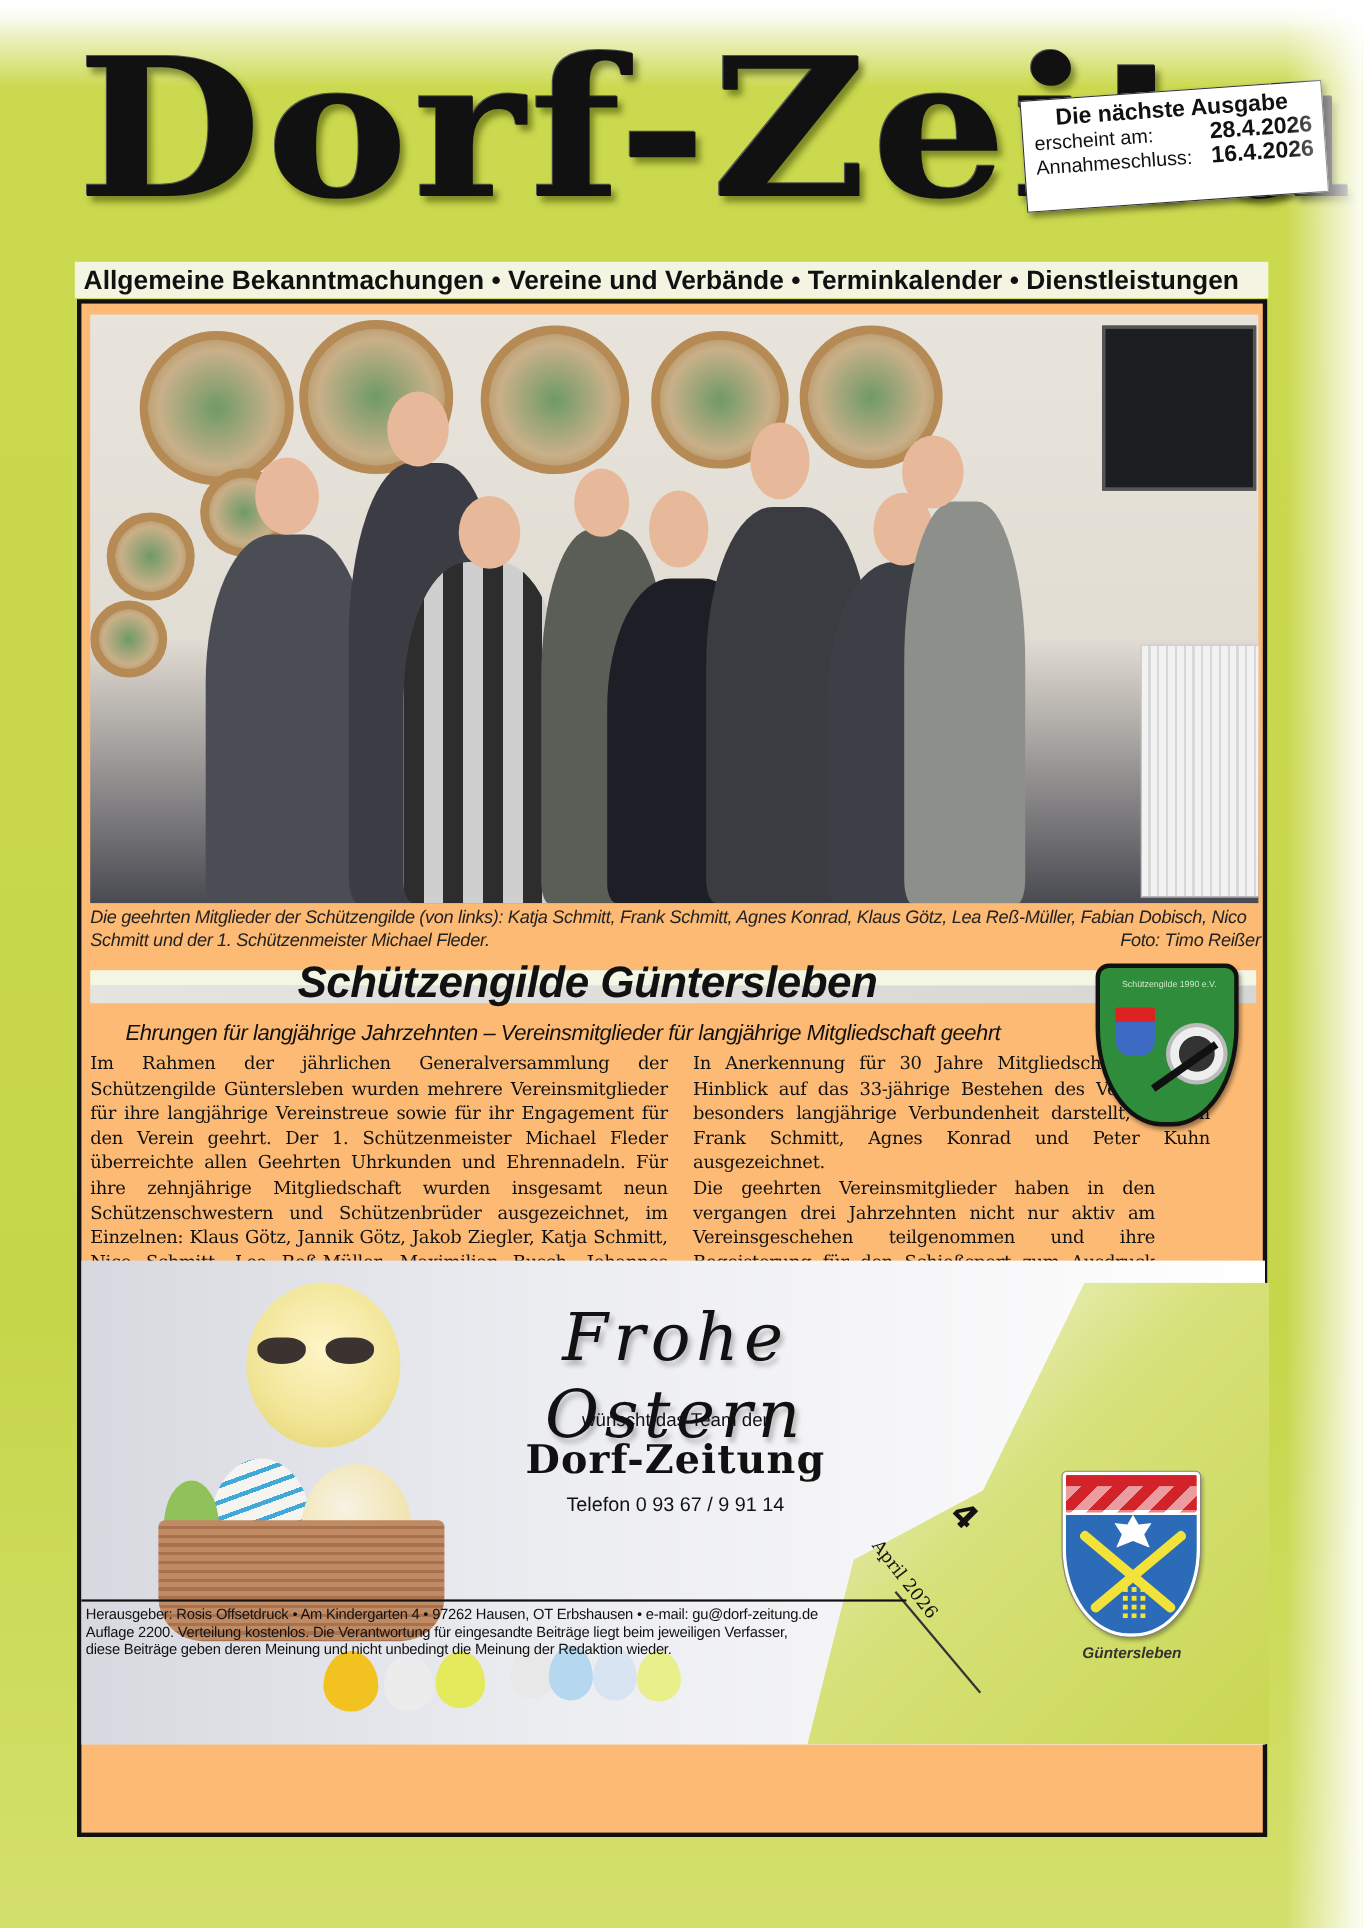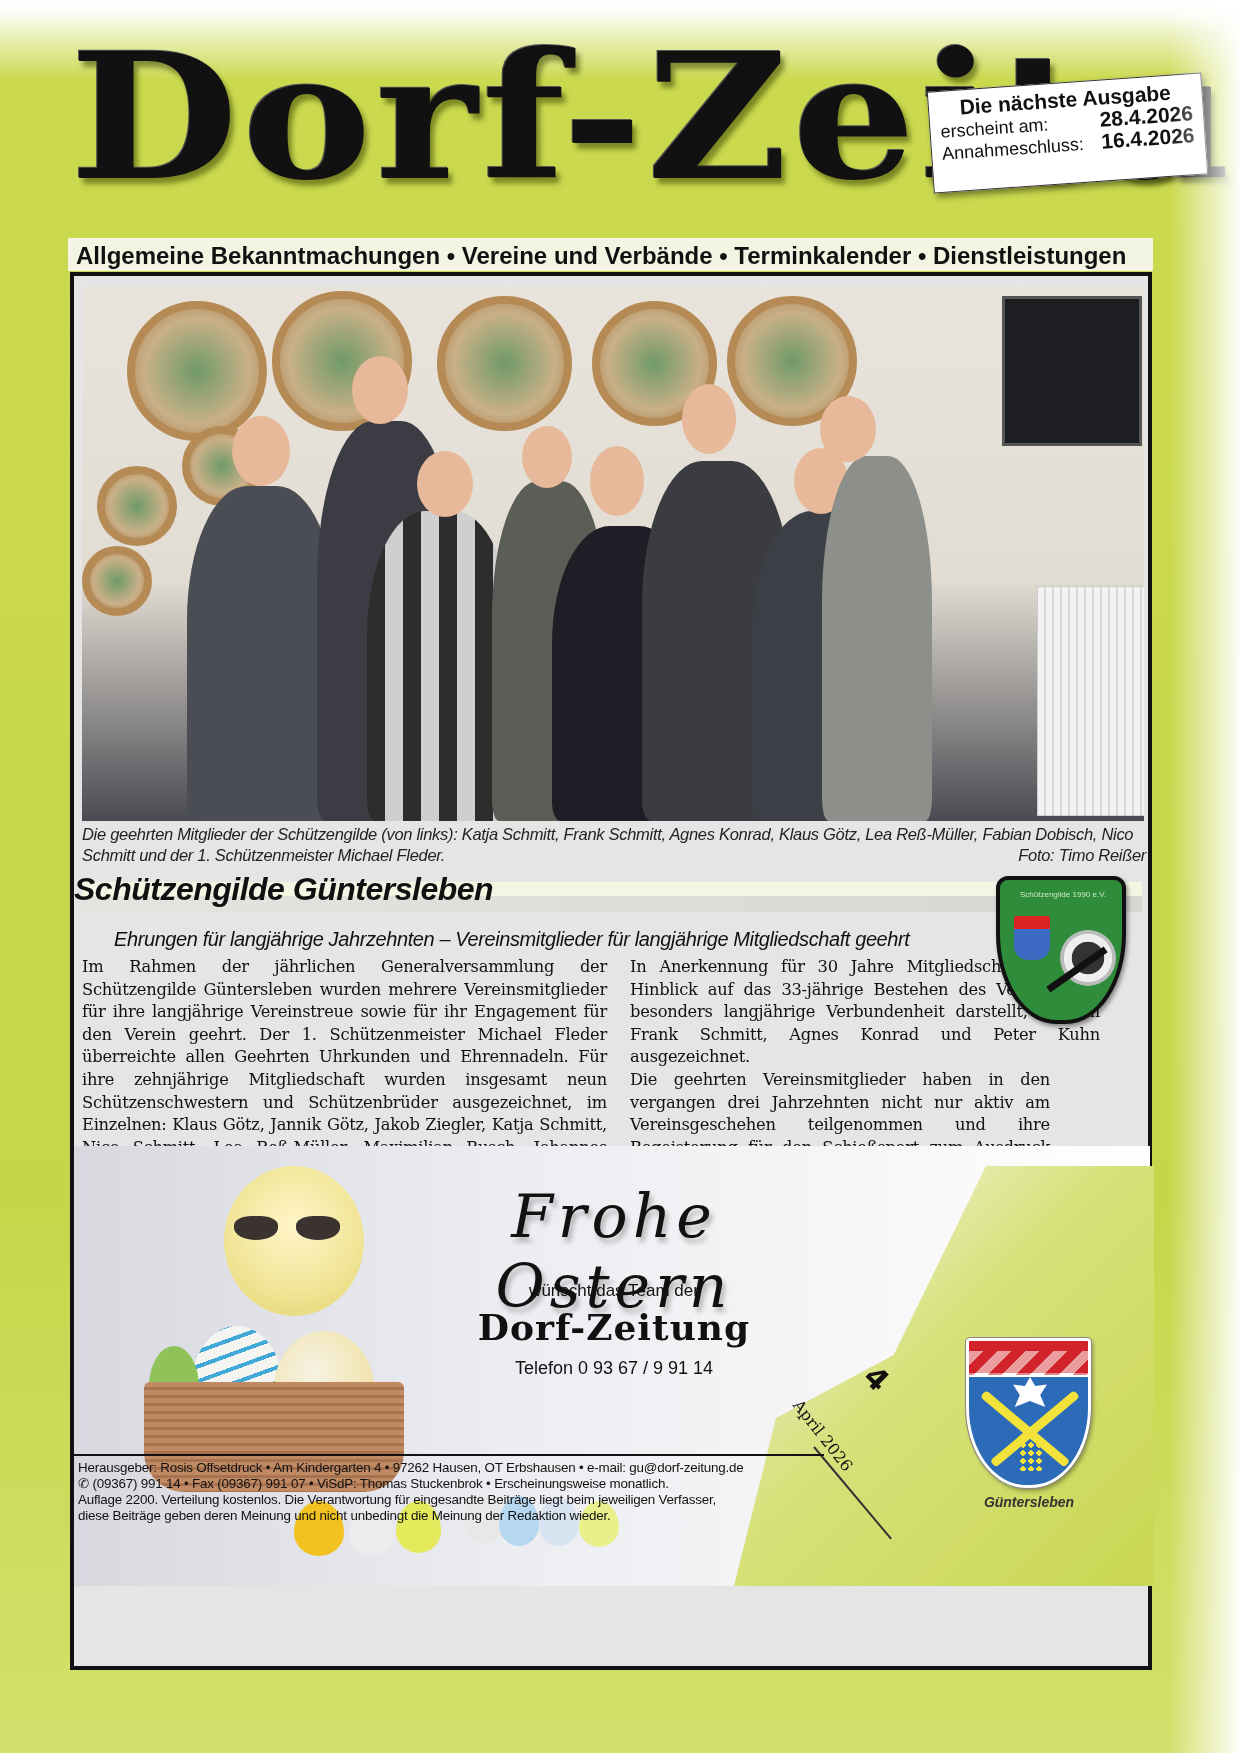--- a/index.html
+++ b/index.html
@@ -49,21 +49,21 @@
     position: absolute; left: 68px; top: 238px; width: 1085px; height: 33px;
     background: #f3f5e2;
     font-family: "Liberation Sans", sans-serif; font-weight: bold;
     font-size: 24px; color: #111;
     padding: 4px 8px; white-space: nowrap;
   }
 
   
   .frame {
     position: absolute; left: 70px; top: 272px; width: 1082px; height: 1398px;
-    border: 4px solid #111; background: #e5e5e5;
+    border: 4px solid #111; background: #fdba74;
   }
   .photo {
     position: absolute; left: 8px; top: 10px; width: 1062px; height: 535px;
     background: linear-gradient(to bottom, #e8e4dc 0%, #e2ddd3 55%, #4a4a52 100%);
     overflow: hidden;
   }
   .plate { position: absolute; border-radius: 50%; border: 8px solid #b58a55;
            background: radial-gradient(circle, #6f9a67 0%, #c9b089 60%, #a6773d 100%); }
   .tv { position: absolute; left: 920px; top: 10px; width: 140px; height: 150px; background: #1c1e22; border: 3px solid #555; }
   .radiator { position: absolute; left: 955px; top: 300px; width: 110px; height: 230px;
@@ -78,23 +78,23 @@
     letter-spacing: -0.3px;
   }
   .caption .credit { position: absolute; right: 0; bottom: 0; }
 
   .headline-bar {
     position: absolute; left: 8px; top: 606px; width: 1060px; height: 30px;
     background: linear-gradient(to right, #e4e4e0, #d6d6d3);
     border-top: 14px solid #f4f6e4;
   }
   .article-title {
-    position: absolute; left: 0; top: 595px; width: 920px; 
+    position: absolute; left: 0; top: 595px; width: 920px; text-align: center;
     font-family: "Liberation Sans", sans-serif; font-weight: bold; font-style: italic;
-    font-size: 32px; color: #111; letter-spacing: -0.5px;
+    font-size: 40px; color: #111; letter-spacing: -0.5px;
   }
   .article-subtitle {
     position: absolute; left: 40px; top: 652px; width: 900px;
     font-family: "Liberation Sans", sans-serif; font-style: italic;
     font-size: 20px; color: #111; letter-spacing: -0.4px;
     white-space: nowrap;
   }
   .col {
     position: absolute; top: 680px;
     font-family: "DejaVu Serif", serif; font-size: 16.3px; line-height: 22.6px; color: #111;
@@ -277,21 +277,20 @@
     <div class="ad-brand">Dorf-Zeitung</div>
     <div class="ad-phone">Telefon 0 93 67 / 9 91 14</div>
     <div class="curl-line"></div>
   </div>
 
   <div class="issue-number">4</div>
   <div class="issue-date">April 2026</div>
 
   <div class="imprint">
     <div>Herausgeber: Rosis Offsetdruck • Am Kindergarten 4 • 97262 Hausen, OT Erbshausen • e-mail: gu@dorf-zeitung.de</div>
-    <div>✆ (09367) 991 14 • Fax (09367) 991 07 • ViSdP: Thomas Stuckenbrok • Erscheinungsweise monatlich.</div>
     <div>Auflage 2200. Verteilung kostenlos. Die Verantwortung für eingesandte Beiträge liegt beim jeweiligen Verfasser,</div>
     <div>diese Beiträge geben deren Meinung und nicht unbedingt die Meinung der Redaktion wieder.</div>
   </div>
 
   <div class="coat">
     <div class="zig"></div>
     <div class="leaf"></div>
     <div class="staff1"></div>
     <div class="staff2"></div>
     <div class="grapes"></div>

